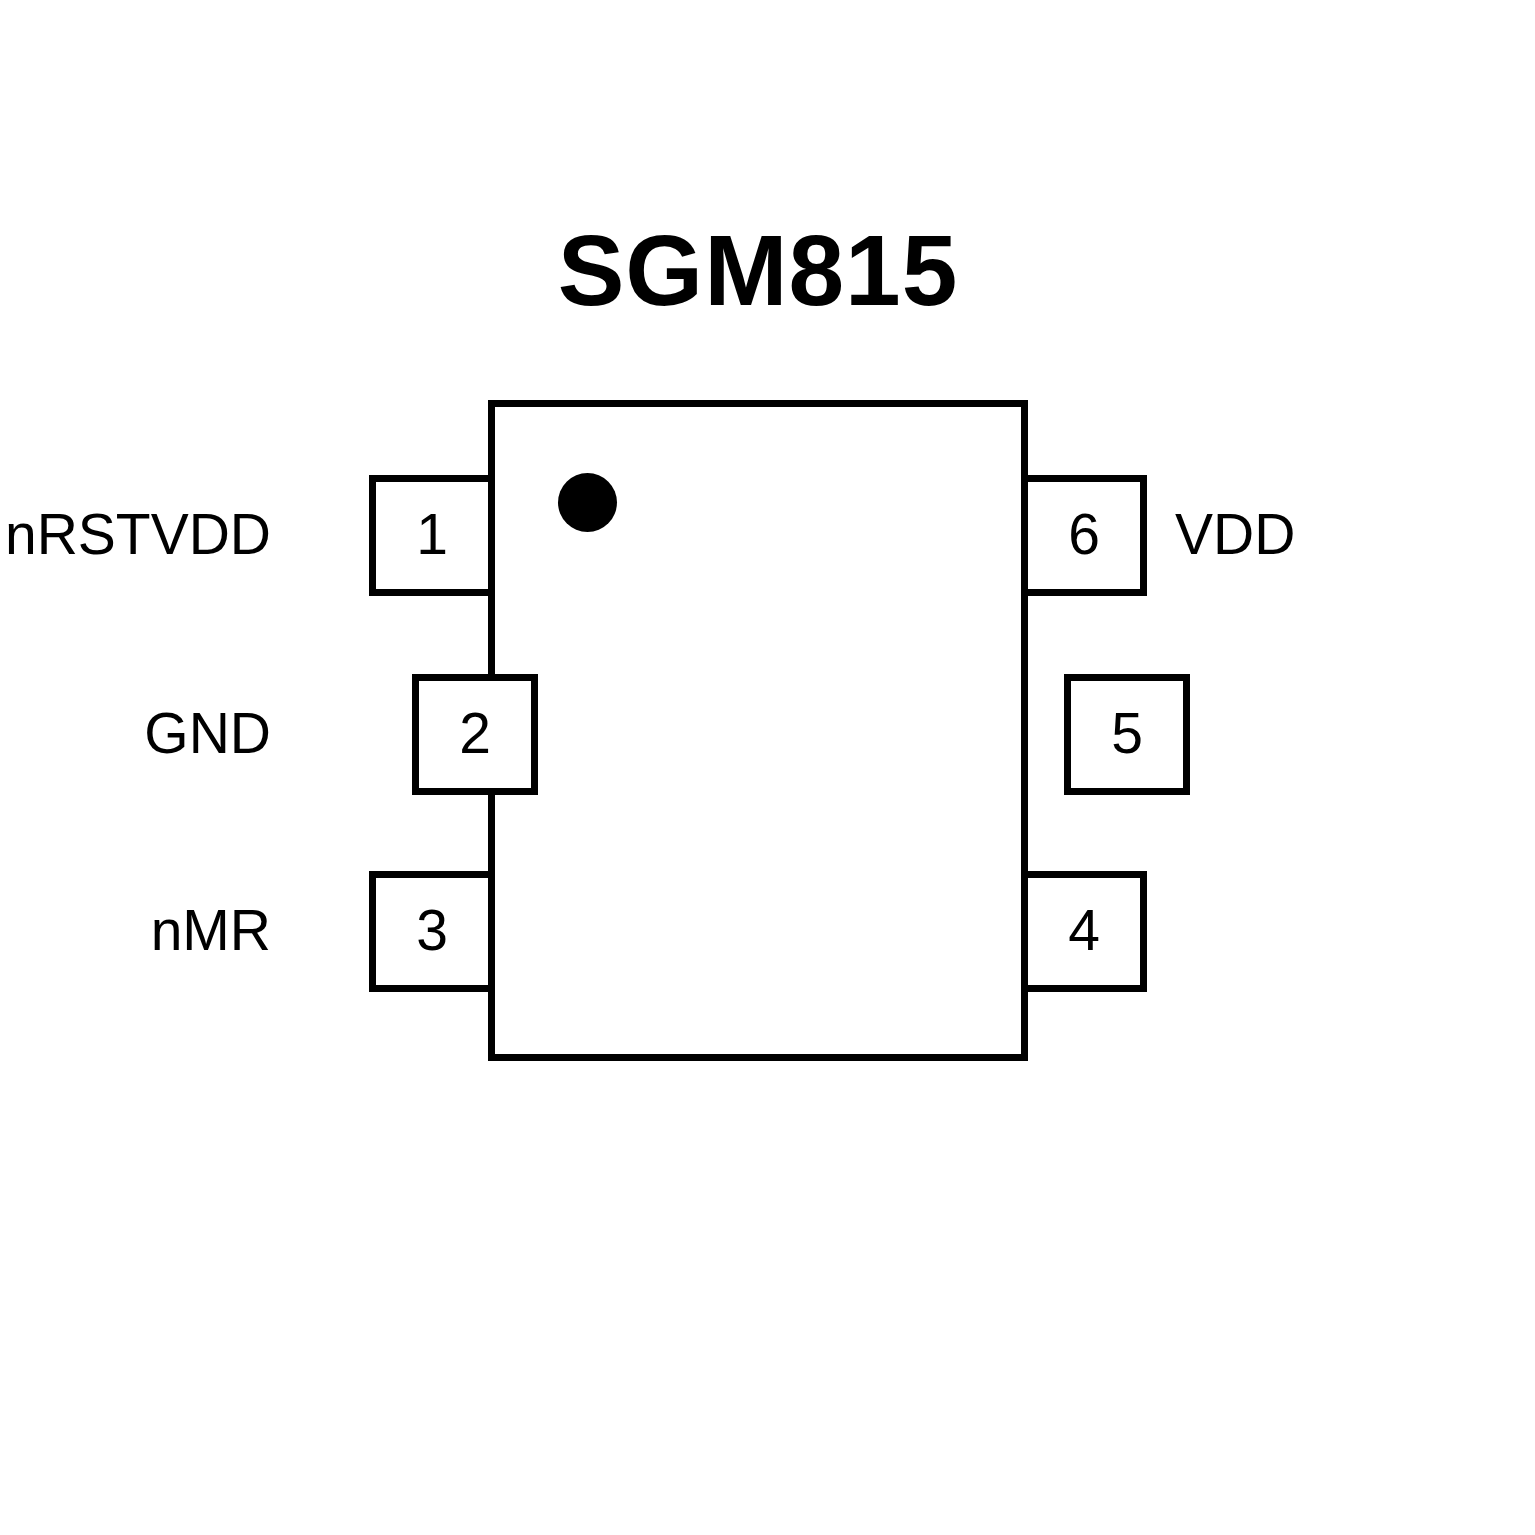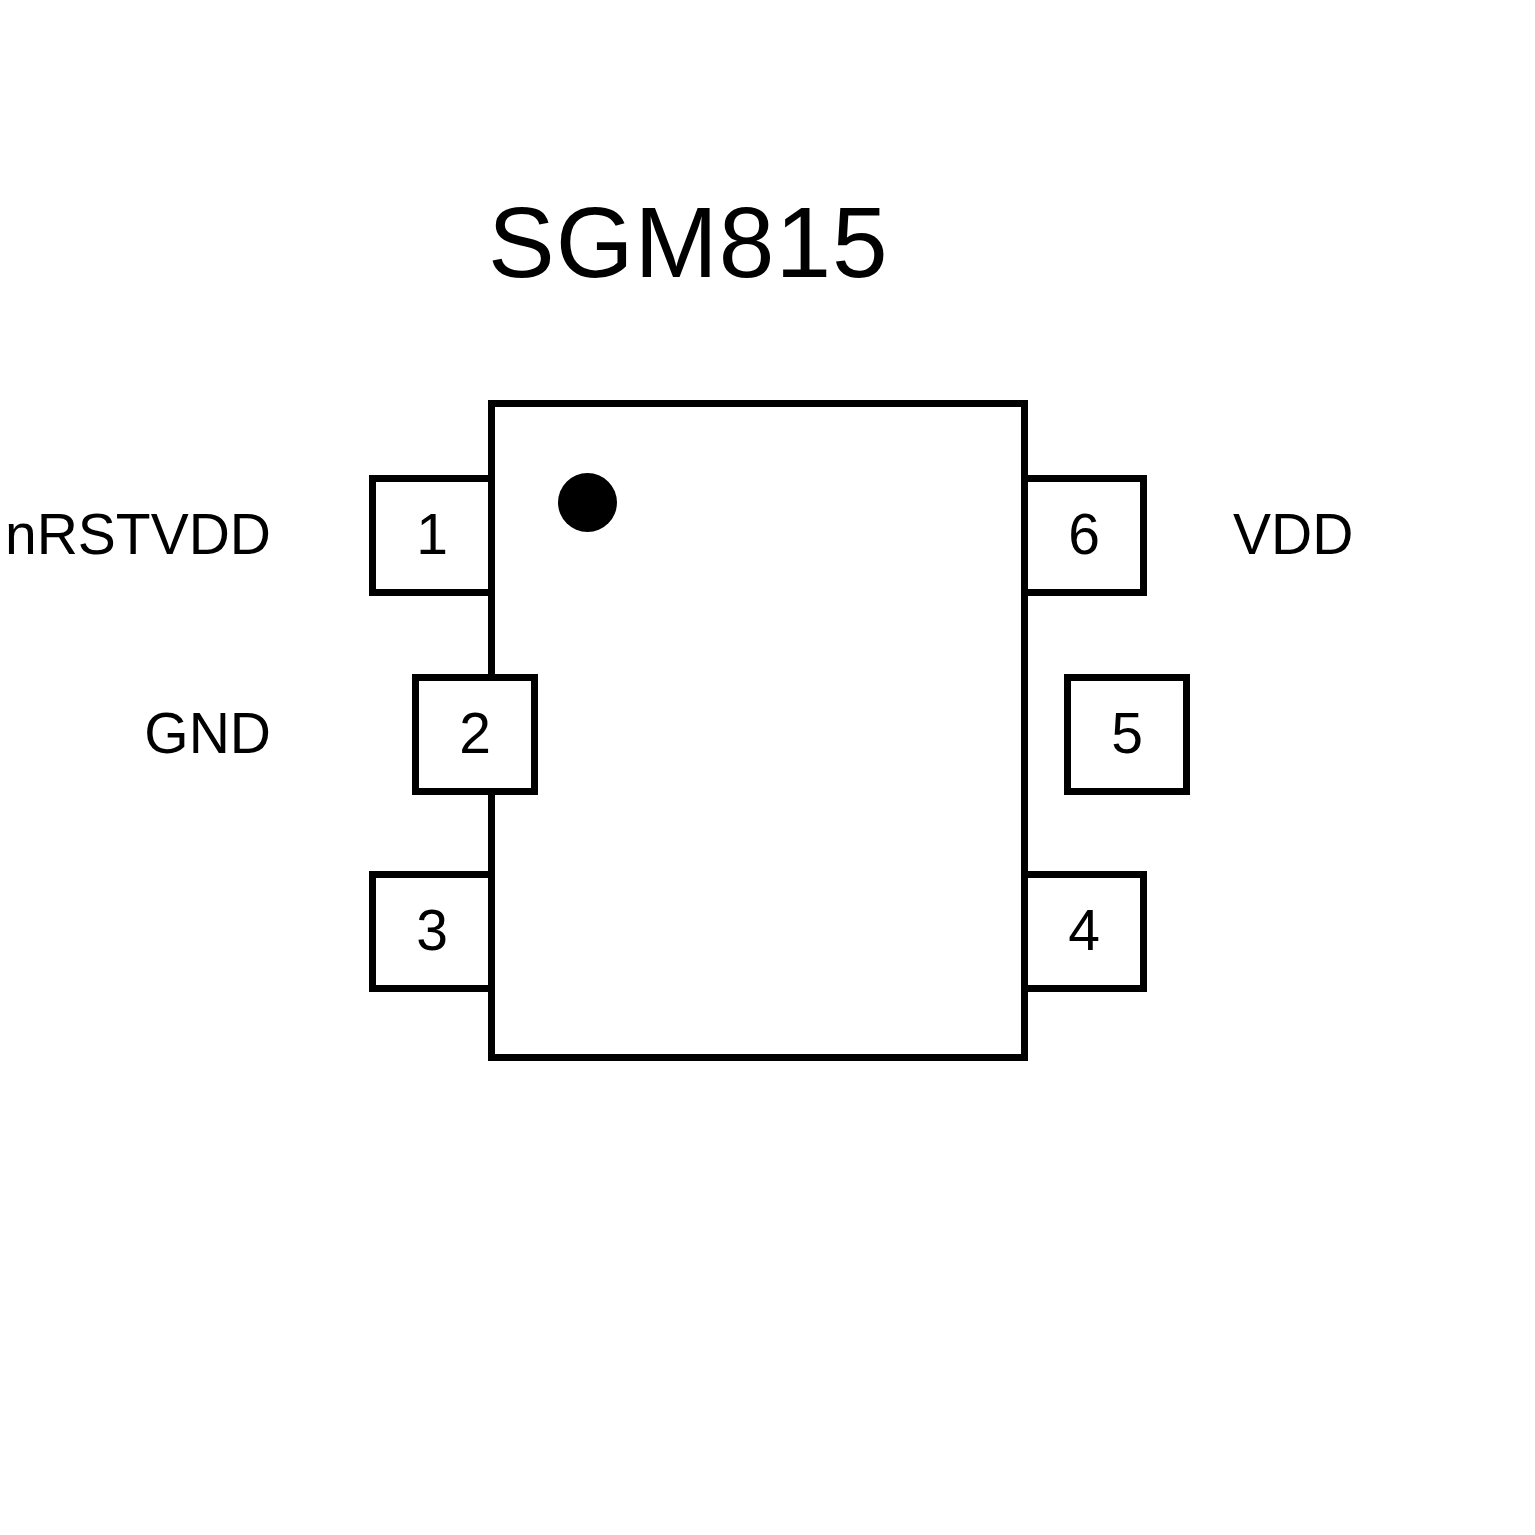--- a/index.html
+++ b/index.html
@@ -9,25 +9,25 @@
     width: 1535px;
     height: 1535px;
     background: #ffffff;
     font-family: "Liberation Sans", sans-serif;
     color: #000000;
     overflow: hidden;
   }
   .title {
     position: absolute;
     left: 488px;
-    top: 192px;
+    top: 220px;
     width: 540px;
-    text-align: left;
+    text-align: center;
     font-size: 100px;
-    font-weight: normal;
+    font-weight: bold;
     line-height: 100px;
     letter-spacing: 1px;
     white-space: nowrap;
   }
   .chip-body {
     position: absolute;
     left: 488px;
     top: 400px;
     width: 540px;
     height: 661px;
@@ -61,34 +61,35 @@
   .row-1 { top: 674px; margin-left: 43px; }
   .row-2 { top: 871px; }
   .pin-label {
     position: absolute;
     height: 121px;
     line-height: 118px;
     font-size: 57px;
     white-space: nowrap;
   }
   .pin-label.left  { right: 1264px; }
-  .pin-label.right { left: 1233px; }
+  .pin-label.right { left: 1175px; }
 </style>
 </head>
 <body>
 
 <div class="canvas">
 
   <div class="title">SGM815</div>
 
   <div class="chip-body"></div>
   <div class="pin1-dot"></div>
 
   <div class="pin-label left row-0">nRSTVDD</div>
   <div class="pin-label left row-1">GND</div>
+  <div class="pin-label left row-2">nMR</div>
 
   <div class="pin-box left row-0">1</div>
   <div class="pin-box left row-1">2</div>
   <div class="pin-box left row-2">3</div>
 
   <div class="pin-box right row-0">6</div>
   <div class="pin-box right row-1">5</div>
   <div class="pin-box right row-2">4</div>
 
   <div class="pin-label right row-0">VDD</div>

